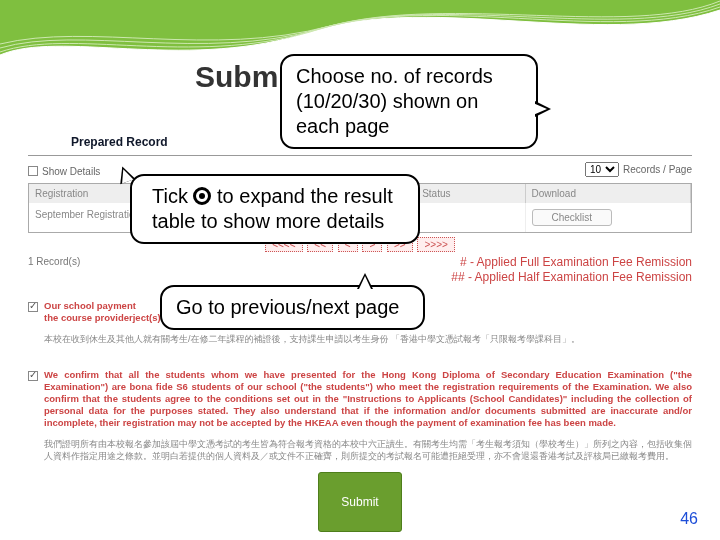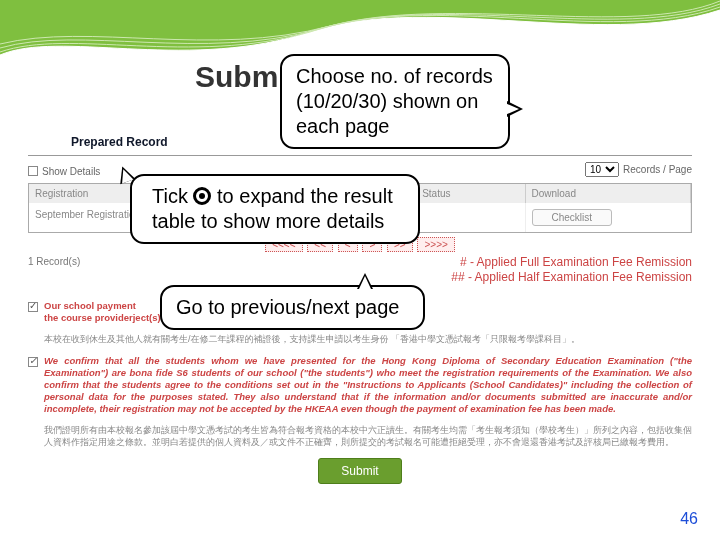--- a/index.html
+++ b/index.html
@@ -7,21 +7,21 @@
 
   
   .banner { position: absolute; top: 0; left: 0; width: 720px; height: 70px; overflow: hidden; }
   .banner svg { display: block; }
 
   .slide-title { position: absolute; top: 60px; left: 195px; font-size: 30px; font-weight: bold; color: #333; }
 
   
   .callout { position: absolute; background: #fff; border: 2px solid #000; border-radius: 14px; padding: 8px 14px; font-size: 20px; line-height: 1.25; color: #000; z-index: 20; }
   .callout .tail { position: absolute; width: 0; height: 0; }
-  #callout-records { top: 54px; left: 280px; width: 230px; }
+  #callout-records { top: 54px; left: 280px; width: 258px; }
   #callout-records .tail { right: -15px; bottom: 30px; border-top: 8px solid transparent; border-bottom: 8px solid transparent; border-left: 16px solid #000; }
   #callout-records .tail::after { content: ""; position: absolute; left: -18px; top: -6px; border-top: 6px solid transparent; border-bottom: 6px solid transparent; border-left: 14px solid #fff; }
   #callout-tick { top: 174px; left: 130px; width: 290px; padding-left: 20px; }
   #callout-tick .tail { left: -15px; top: -10px; border-left: 8px solid transparent; border-right: 8px solid transparent; border-bottom: 16px solid #000; transform: rotate(-20deg); }
   #callout-tick .tail::after { content: ""; position: absolute; left: -6px; top: 3px; border-left: 6px solid transparent; border-right: 6px solid transparent; border-bottom: 13px solid #fff; }
   #callout-nav { top: 285px; left: 160px; width: 265px; }
   #callout-nav .tail { right: 50px; top: -14px; border-left: 8px solid transparent; border-right: 8px solid transparent; border-bottom: 16px solid #000; }
   #callout-nav .tail::after { content: ""; position: absolute; left: -6px; top: 3px; border-left: 6px solid transparent; border-right: 6px solid transparent; border-bottom: 13px solid #fff; }
   #callout-tick .circ { display: inline-block; width: 18px; height: 18px; border: 3px solid #000; border-radius: 50%; vertical-align: -2px; position: relative; }
   #callout-tick .circ::after { content: ""; position: absolute; width: 6px; height: 6px; background:#000; border-radius:50%; top:3px; left:3px; }
@@ -51,21 +51,21 @@
 
   .declarations { margin-top: 16px; font-size: 9.5px; color: #777; }
   .decl { display: flex; gap: 6px; margin-bottom: 10px; align-items: flex-start; }
   .decl .chkbox { width: 10px; height: 10px; border: 1px solid #888; display: inline-block; flex-shrink: 0; margin-top: 2px; position: relative; }
   .decl .chkbox.checked::after { content: "✓"; position: absolute; top: -3px; left: 0; font-size: 10px; color: #555; }
   .decl-en { text-align: justify; line-height: 1.25; }
   .decl-en b { color: #c44; font-weight: bold; }
   .decl-cn { font-size: 9px; color: #888; margin: 2px 0 0 16px; line-height: 1.3; }
 
   .submit-wrap { text-align: center; margin-top: 10px; }
-  .submit-btn { background: #6a9e2e; color: #fff; border: 1px solid #4e7e1b; border-radius: 3px; padding: 5px 22px; font-size: 12px; cursor: pointer; }
+  .submit-btn { background: #6a9e2e; color: #fff; border: 1px solid #4e7e1b; border-radius: 3px; padding: 22px 22px; font-size: 12px; cursor: pointer; }
 
   .pagenum { position: absolute; bottom: 12px; right: 22px; font-size: 16px; color: #1d4ed8; }
 </style>
 </head>
 <body>
 
 <div class="banner">
   <svg width="720" height="70" viewBox="0 0 720 70">
     <path d="M0,0 L720,0 L720,10 C600,50 420,-10 300,35 C180,70 60,30 0,55 Z" fill="#7fbf3f"></path>
     <path d="M0,55 C60,30 180,70 300,35 C420,-10 600,50 720,10" stroke="#fff" stroke-width="1" fill="none"></path>
@@ -135,21 +135,21 @@
     <div class="decl">
       <span class="chkbox checked"></span>
       <div class="decl-en">
         <b>Our school payment</b><br>
         <b>the course provider</b>
         <span style="float:right;"><b>ject(s) only" in the           HKDSE upon confirmation with</b></span>
       </div>
     </div>
     <div class="decl-cn">本校在收到休生及其他人就有關考生/在修二年課程的補證後，支持課生申請以考生身份       「香港中學文憑試報考「只限報考學課科目」。</div>
 
-    <div class="decl" style="margin-top:10px;font-style:italic;">
+    <div class="decl" style="margin-top:24px;">
       <span class="chkbox checked"></span>
       <div class="decl-en"><b>We confirm that all the students whom we have presented for the        Hong Kong Diploma of Secondary Education Examination ("the Examination") are bona fide S6 students of our school ("the students") who meet the registration requirements of the Examination. We also confirm that the students agree to the conditions set out in the "Instructions to Applicants (School Candidates)" including the collection of personal data for the purposes stated. They also understand that if the information and/or documents submitted are inaccurate and/or incomplete, their registration may not be accepted by the HKEAA even though the payment of examination fee has been made.</b></div>
     </div>
     <div class="decl-cn">我們證明所有由本校報名參加該屆中學文憑考試的考生皆為符合報考資格的本校中六正讀生。有關考生均需「考生報考須知（學校考生）」所列之內容，包括收集個人資料作指定用途之條款。並明白若提供的個人資料及／或文件不正確齊，則所提交的考試報名可能遭拒絕受理，亦不會退還香港考試及評核局已繳報考費用。</div>
   </div>
 
   <div class="submit-wrap">
     <button class="submit-btn">Submit</button>
   </div>
 </div>

